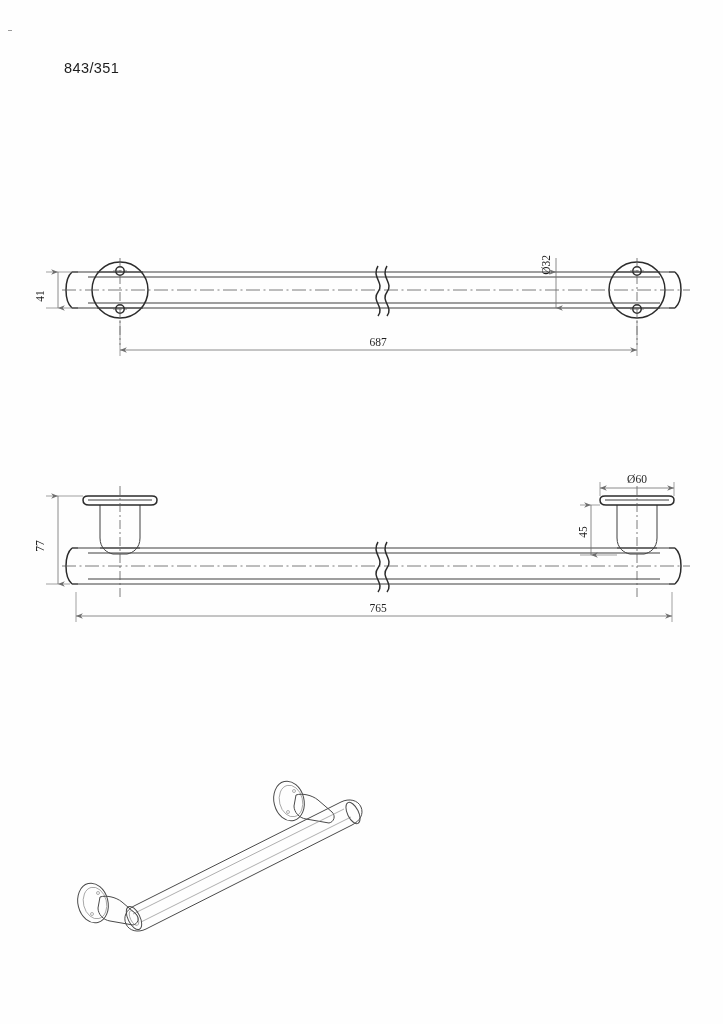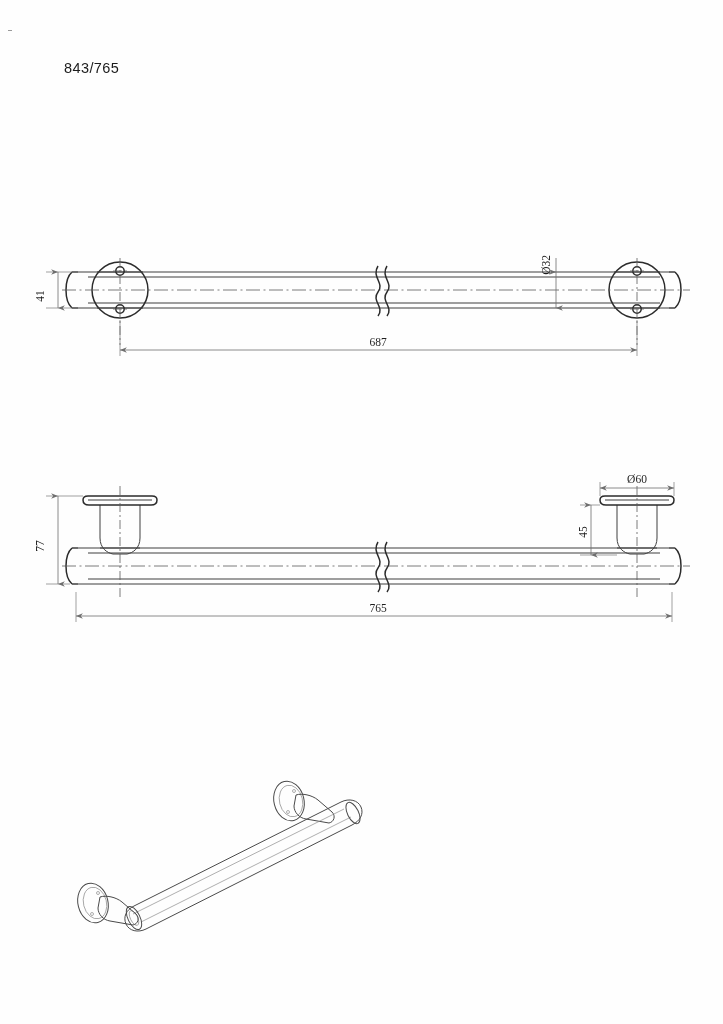--- a/index.html
+++ b/index.html
@@ -20,21 +20,21 @@
     font-family:"Liberation Serif",serif;font-size:11.5px;fill:#1e1e1e;
   }
 </style>
 </head>
 <body>
 
 <div id="sheet">
 
   <div class="corner-tick"></div>
 
-  <div class="title">843/765</div>
+  <div class="title">843/351</div>
 
   <svg width="723" height="1024">
     <defs>
       <marker id="ah" markerWidth="9" markerHeight="7" refX="8.6" refY="3.5" orient="auto">
         <path d="M0,0 L9,3.5 L0,7 L2.6,3.5 z" fill="#6e6e6e"></path>
       </marker>
       <marker id="ahS" markerWidth="9" markerHeight="7" refX="0.4" refY="3.5" orient="auto">
         <path d="M9,0 L0,3.5 L9,7 L6.4,3.5 z" fill="#6e6e6e"></path>
       </marker>
       <marker id="ahU" markerWidth="7" markerHeight="9" refX="3.5" refY="0.4" orient="auto">

